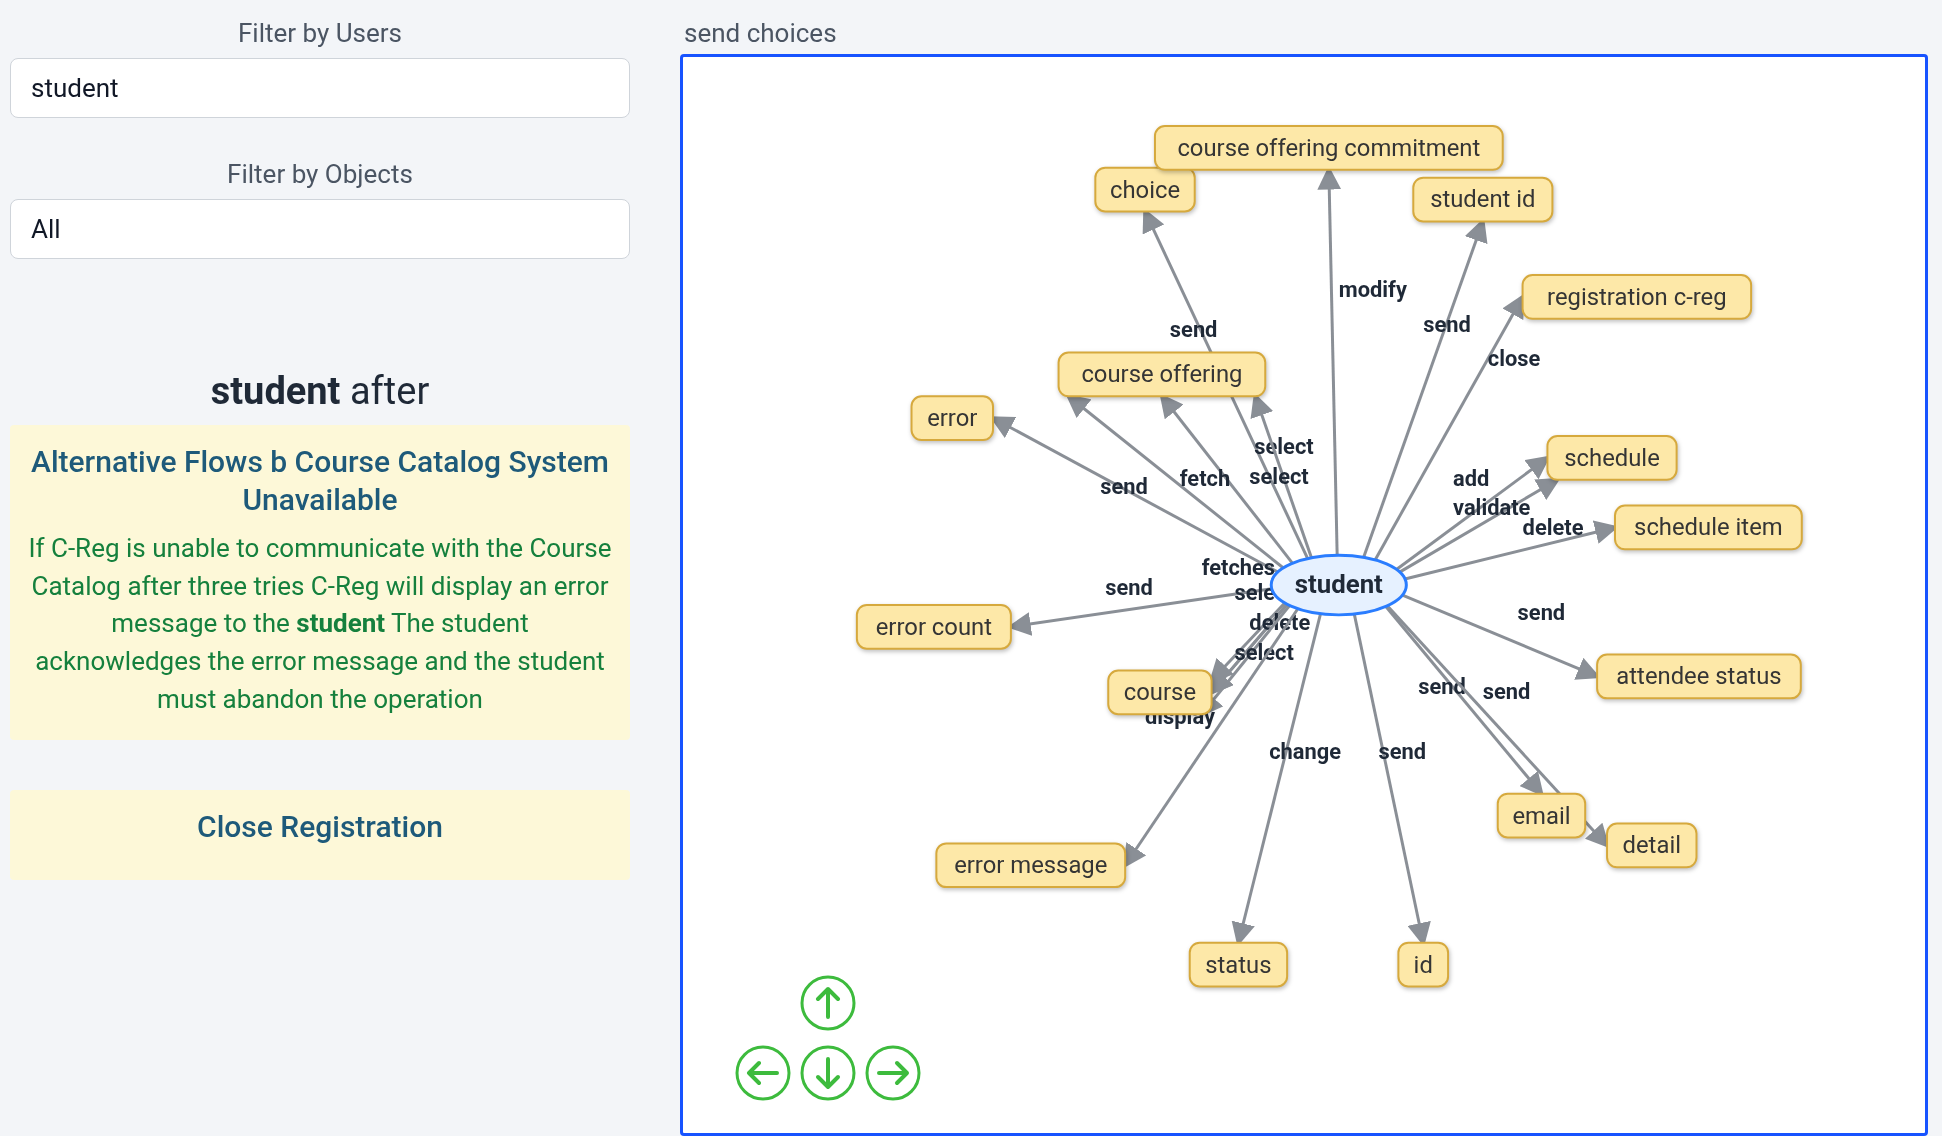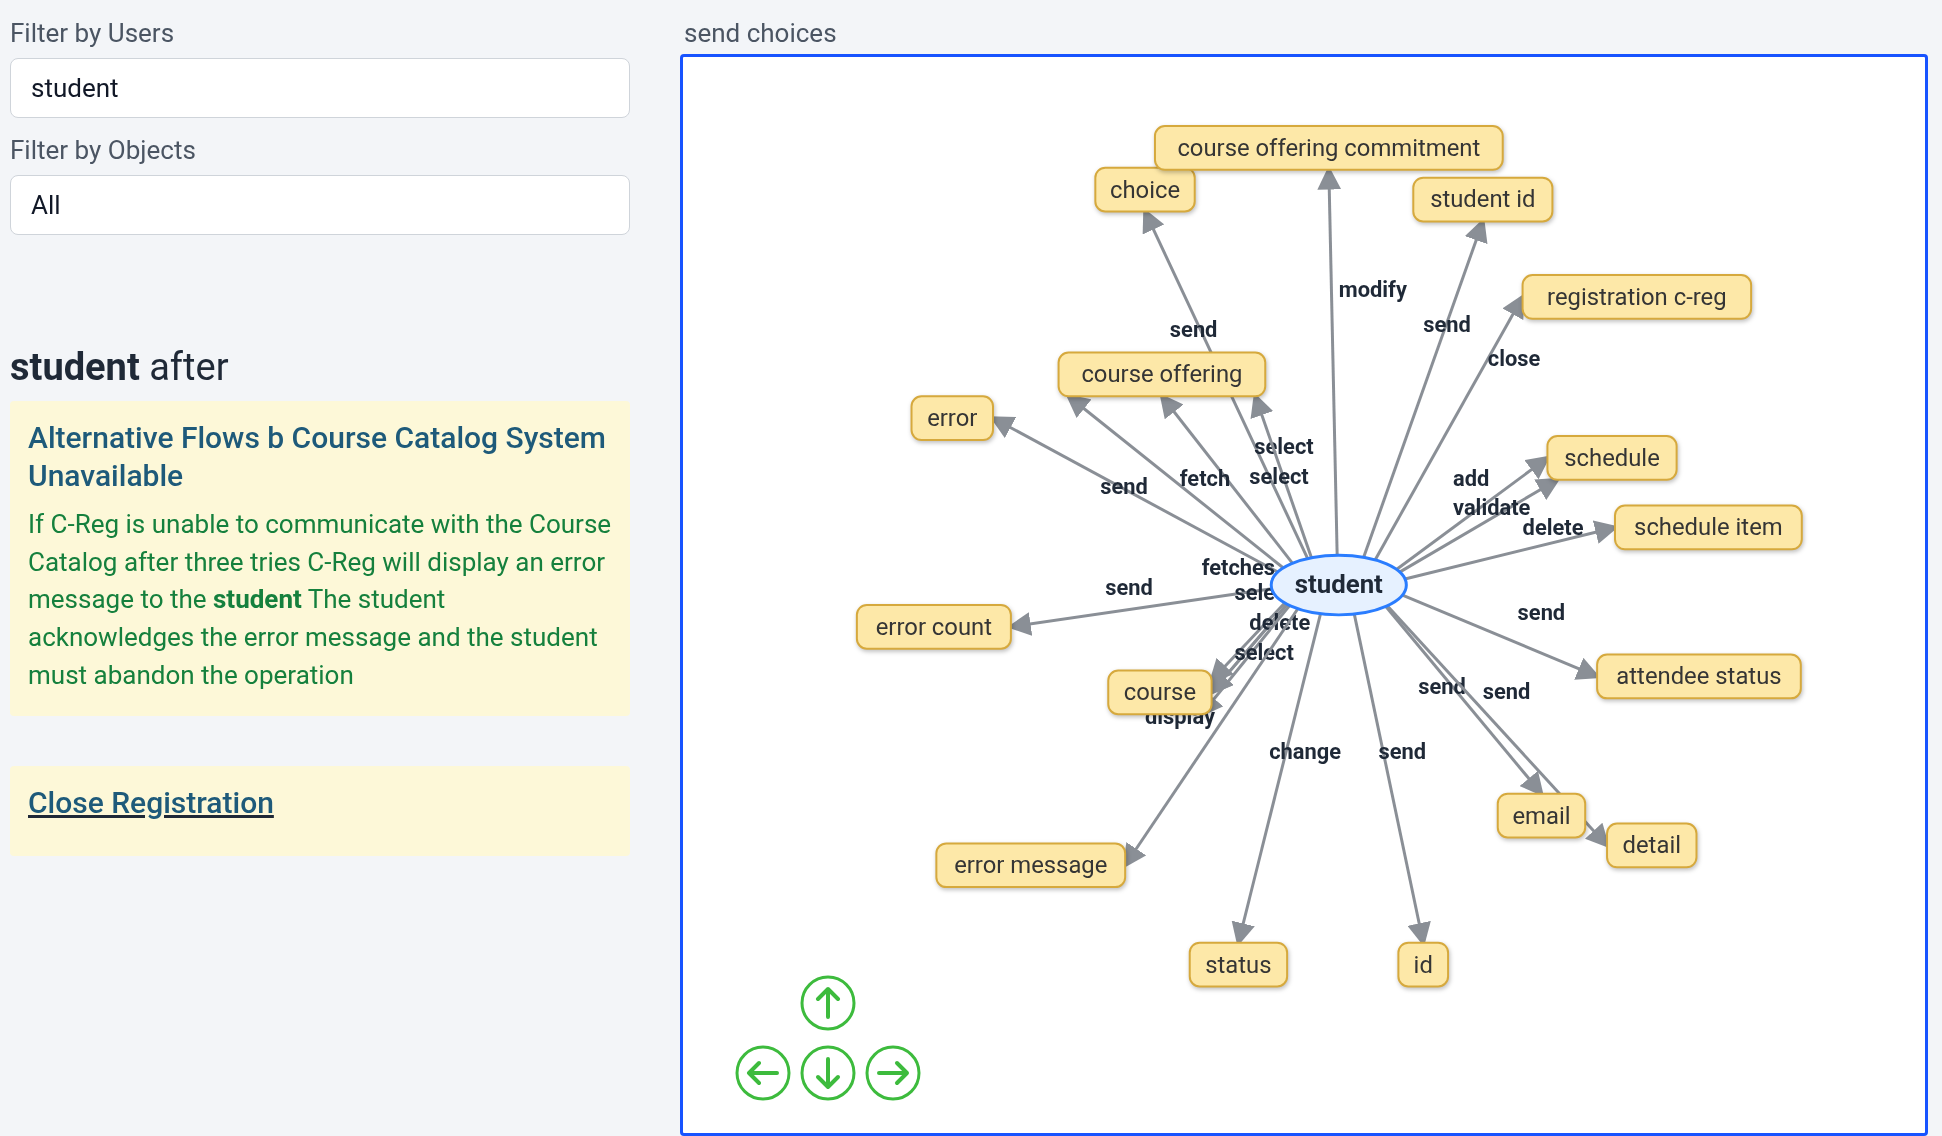--- a/index.html
+++ b/index.html
@@ -13,20 +13,21 @@
   .app {
     display: flex;
     width: 1942px;
     height: 1136px;
   }
   
   .sidebar {
     width: 640px;
     padding: 10px 10px 0 10px;
     overflow-y: hidden;
+    text-align: center;
   }
   .filter-label {
     font-size: 26px;
     color: #4b5563;
     margin: 8px 0 10px 0;
     font-weight: 400;
   }
   .filter-select {
     width: 620px;
     height: 60px;
@@ -46,21 +47,21 @@
     color: #1f2937;
   }
   .entity-heading .name { font-weight: 700; }
   .entity-heading .role { font-weight: 400; }
   .card {
     background: #fdf8d8;
     border-radius: 4px;
     padding: 18px 18px 22px 18px;
     margin-top: 12px;
   }
-  .card + .card { margin-top: 50px; text-decoration: underline; }
+  .card + .card { margin-top: 50px; }
   .card-title {
     color: #1e5a7a;
     font-size: 30px;
     font-weight: 500;
     line-height: 1.25;
     margin-bottom: 12px;
   }
   .card-body {
     color: #15803d;
     font-size: 26px;
@@ -138,21 +139,21 @@
 <body>
 
 <div class="app">
 
   <aside class="sidebar">
     <div class="filter-label">Filter by Users</div>
     <div class="filter-select">
       <span>student</span>
     </div>
 
-    <div class="filter-label" style="margin-top:17px">Filter by Objects</div>
+    <div class="filter-label" style="margin-top:41px">Filter by Objects</div>
     <div class="filter-select">
       <span>All</span>
     </div>
 
     <h1 class="entity-heading">
       <span class="name">student</span>
       <span class="role">after</span>
     </h1>
 
     <div class="card">

